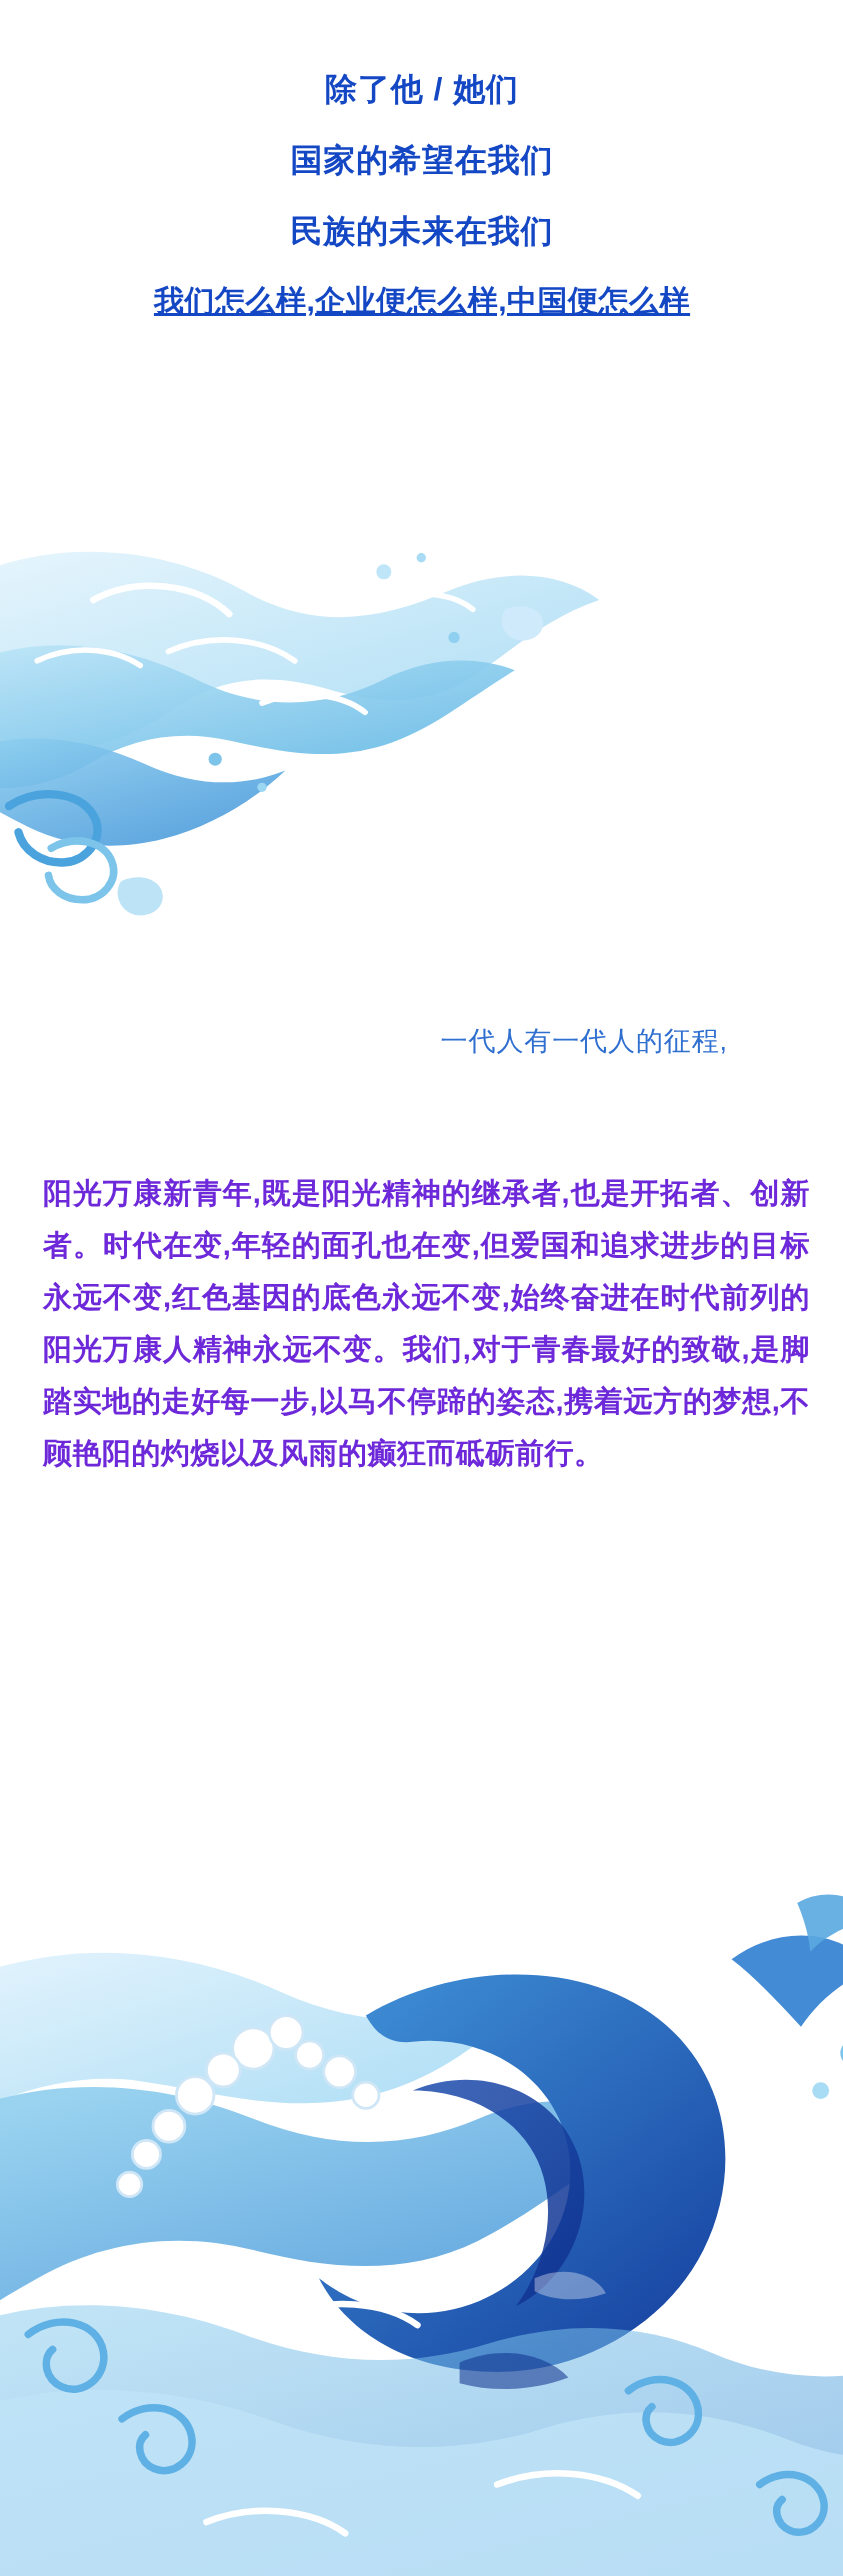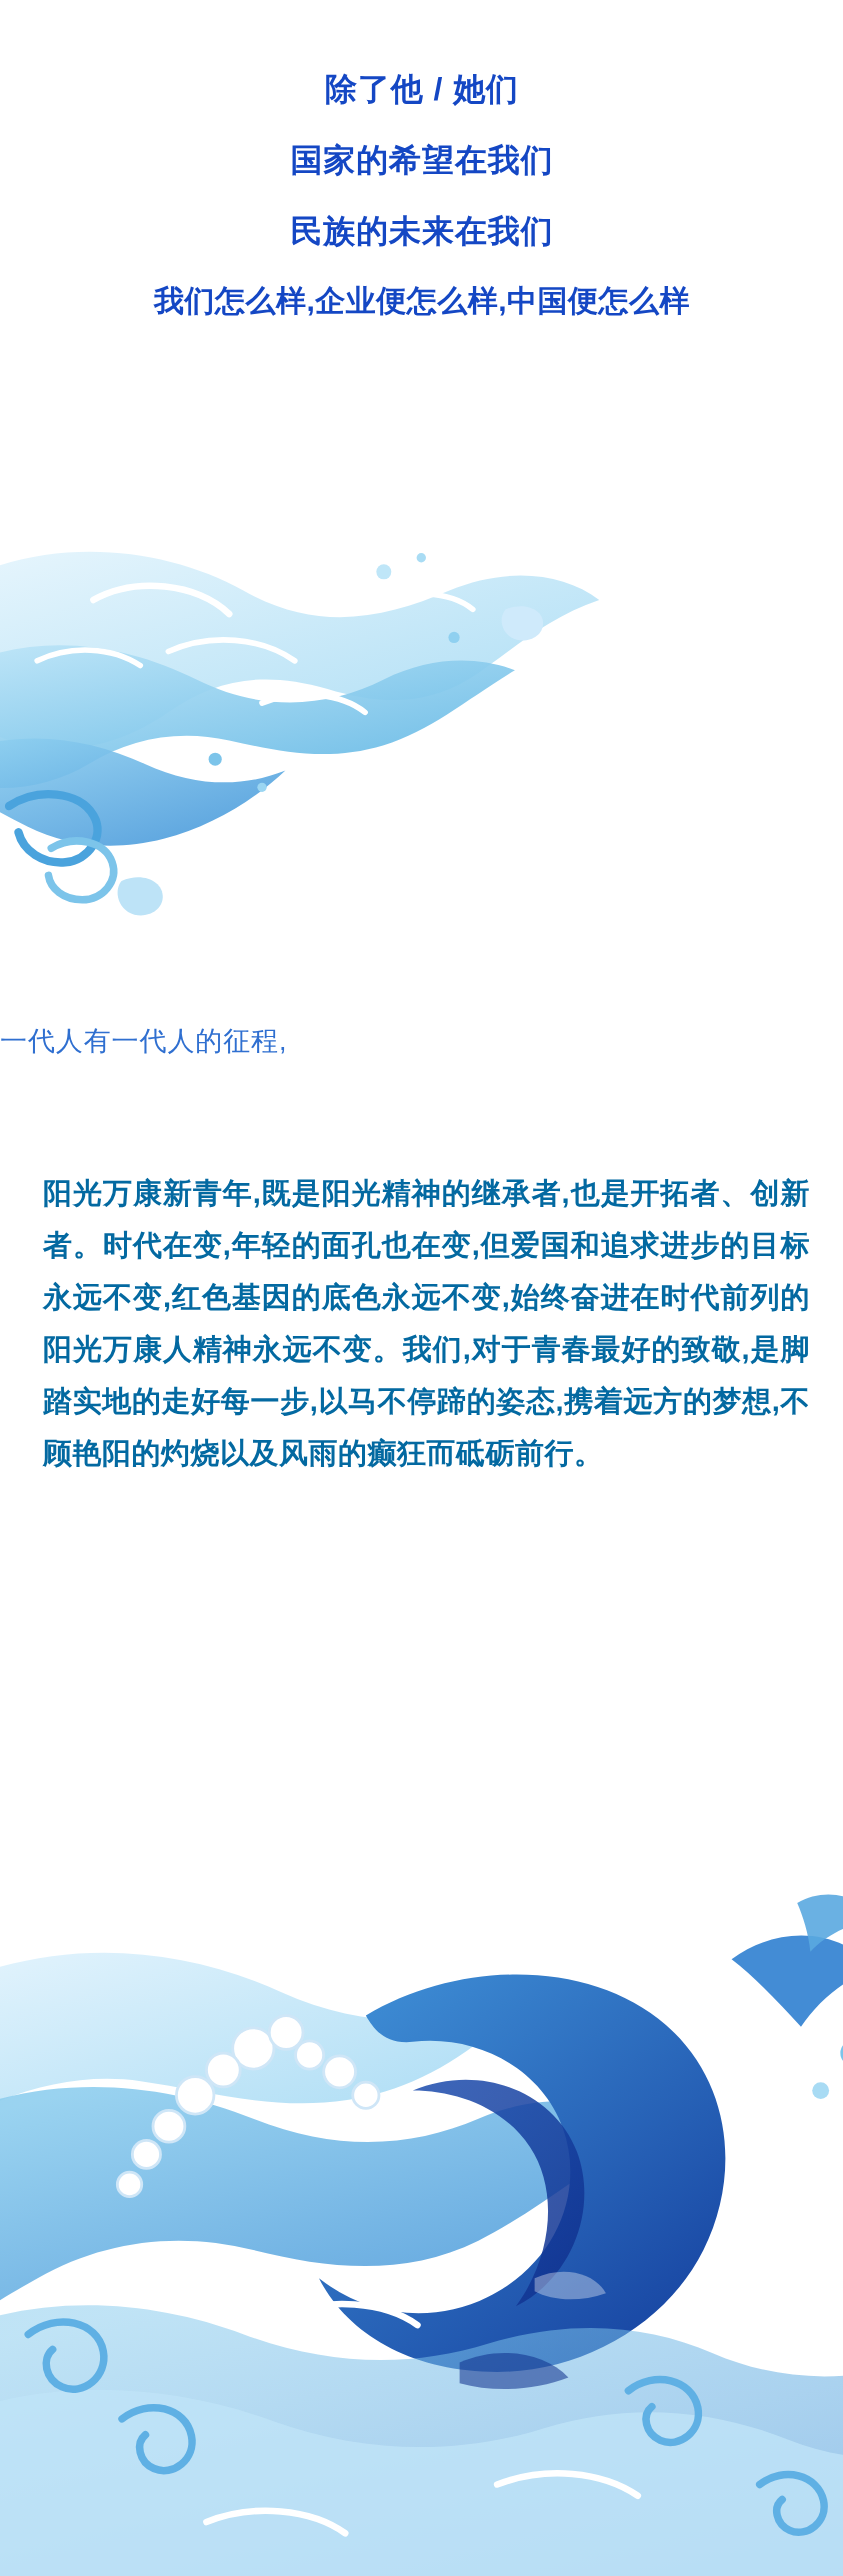--- a/index.html
+++ b/index.html
@@ -36,56 +36,57 @@
     font-size: 32px;
     line-height: 1.0;
     letter-spacing: 0.9px;
     margin: 0 0 39px 0;
     white-space: nowrap;
   }
   .verse-line:last-child {
     margin-bottom: 1px;
     font-size: 30px;
     letter-spacing: 0.5px;
+    text-decoration: underline;
   }
 
   
   .wave-top {
     position: absolute;
     top: 478px;
     left: -19px;
     width: 637px;
     height: 450px;
   }
   .wave-top svg { display: block; }
 
   
   .couplet {
     position: absolute;
     top: 1022px;
     left: 0;
     width: 728px;
-    text-align: left;
+    text-align: right;
   }
   .couplet-line {
     color: #2f6fd0;
     font-size: 27px;
     line-height: 1.45;
     letter-spacing: 0.9px;
     margin: 0;
     white-space: nowrap;
   }
 
   
   .body-para {
     position: absolute;
     top: 1167px;
     left: 43px;
     width: 767px;
-    color: #0369a1;
+    color: #6d28d9;
     font-weight: bold;
     font-size: 29px;
     line-height: 52px;
     letter-spacing: 0.5px;
     text-align: justify;
     text-justify: inter-ideograph;
   }
 
   
   .wave-bottom {

